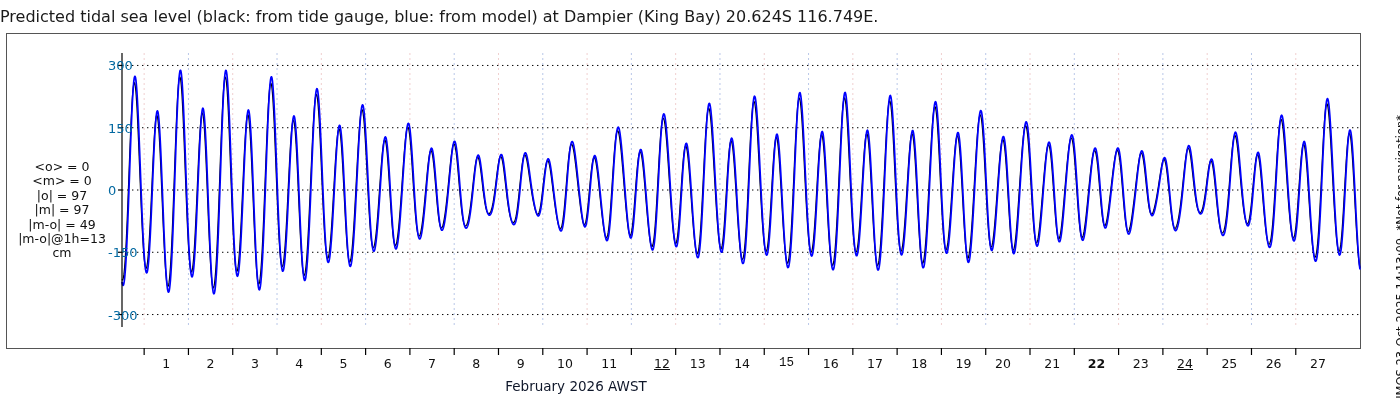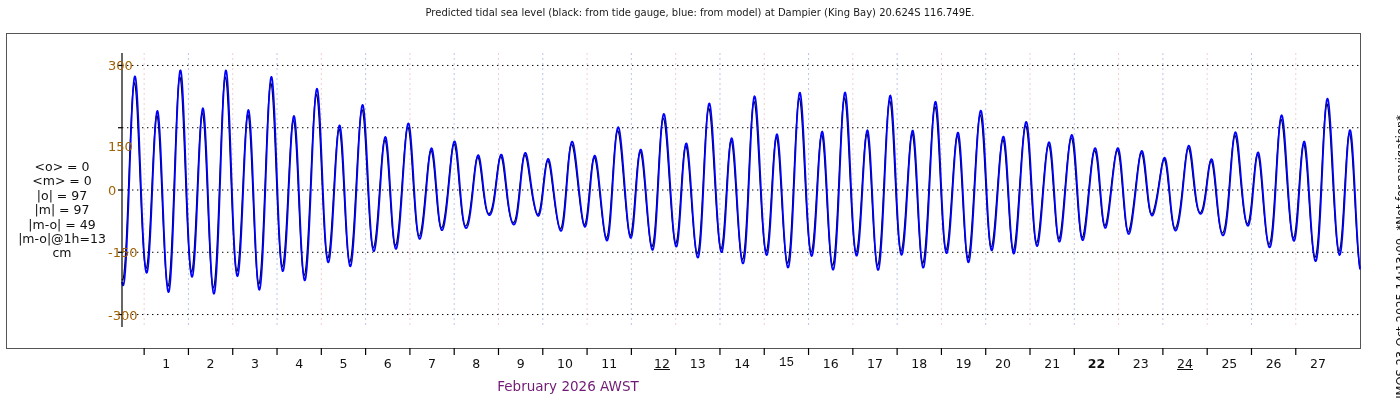--- a/index.html
+++ b/index.html
@@ -2,47 +2,47 @@
 <html><head>
 <meta charset="utf-8">
 <style>
   html,body{margin:0;padding:0;}
   body{
     width:1400px;height:400px;background:#ffffff;
     font-family:"DejaVu Sans","Liberation Sans",sans-serif;
     color:#000;overflow:hidden;position:relative;
   }
   #title{
-    position:absolute;left:0;top:7px;width:1400px;text-align:center;
-    font-size:10px;color:#1a1a1a;white-space:nowrap;
+    position:absolute;left:0;top:7px;width:1400px;
+    font-size:16px;color:#1a1a1a;white-space:nowrap;
   }
   #frame{
     position:absolute;left:6px;top:33px;width:1355px;height:316px;
     border:1px solid #555;box-sizing:border-box;background:#fff;
   }
   #stats{
     position:absolute;left:6px;top:160px;width:112px;
     text-align:center;font-size:12.5px;line-height:14.4px;
     color:#111;white-space:pre;z-index:4;
   }
   #plot{
     position:absolute;left:122px;top:53px;width:1238px;height:274px;
   }
   #plot svg{display:block;}
   .ylab{
-    position:absolute;font-size:13px;color:#a16207;
+    position:absolute;font-size:13px;color:#0369a1;
     transform:translateY(-50%);white-space:nowrap;z-index:3;
   }
   .xlab{
     position:absolute;top:356px;font-size:12.5px;color:#111;
     transform:translateX(-50%);white-space:nowrap;
   }
   #xtitle{
-    position:absolute;left:0;top:378px;width:1136px;text-align:center;
-    font-size:13.5px;color:#701a75;
+    position:absolute;left:8px;top:378px;width:1136px;text-align:center;
+    font-size:13.5px;color:#0f172a;
   }
   #credit{
     position:absolute;right:-1px;top:0px;width:400px;
     font-size:11.5px;color:#111;white-space:nowrap;
     transform:rotate(-90deg);transform-origin:right top;
     text-align:left;
   }
   #creditwrap{position:absolute;left:1371px;top:14px;width:22px;height:372px;}
 </style>
 </head>
@@ -55,21 +55,21 @@
 <div id="stats">&lt;o&gt; = 0
 &lt;m&gt; = 0
 |o| = 97
 |m| = 97
 |m-o| = 49
 |m-o|@1h=13
 cm</div>
 
 <div id="ylabels">
     <div class="ylab" style="left: 108px; top: 65.4545px;">300</div>
-    <div class="ylab" style="left: 108px; top: 127.727px; margin-top: 18px;">150</div>
+    <div class="ylab" style="left: 108px; top: 127.727px;">150</div>
     <div class="ylab" style="left: 108px; top: 190px;">0</div>
     <div class="ylab" style="left: 108px; top: 252.273px;">-150</div>
     <div class="ylab" style="left: 108px; top: 314.545px;">-300</div>
   </div>
 <div id="xlabels">
     <div class="xlab" style="left: 166.293px;">1</div>
     <div class="xlab" style="left: 210.587px;">2</div>
     <div class="xlab" style="left: 254.88px;">3</div>
     <div class="xlab" style="left: 299.174px;">4</div>
     <div class="xlab" style="left: 343.467px;">5</div>

